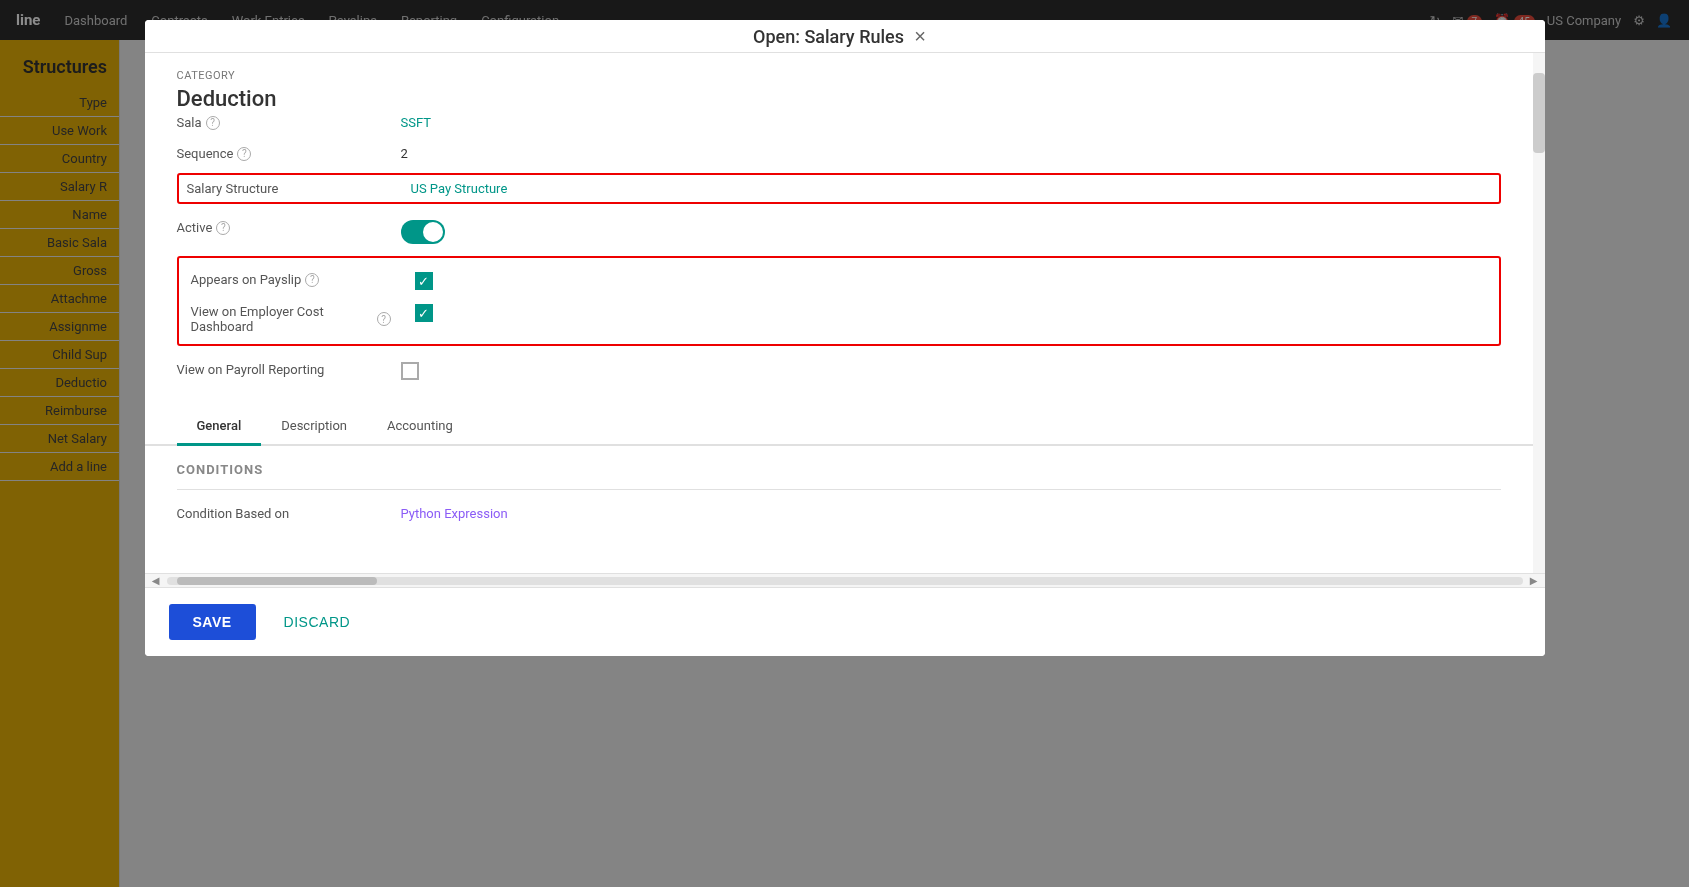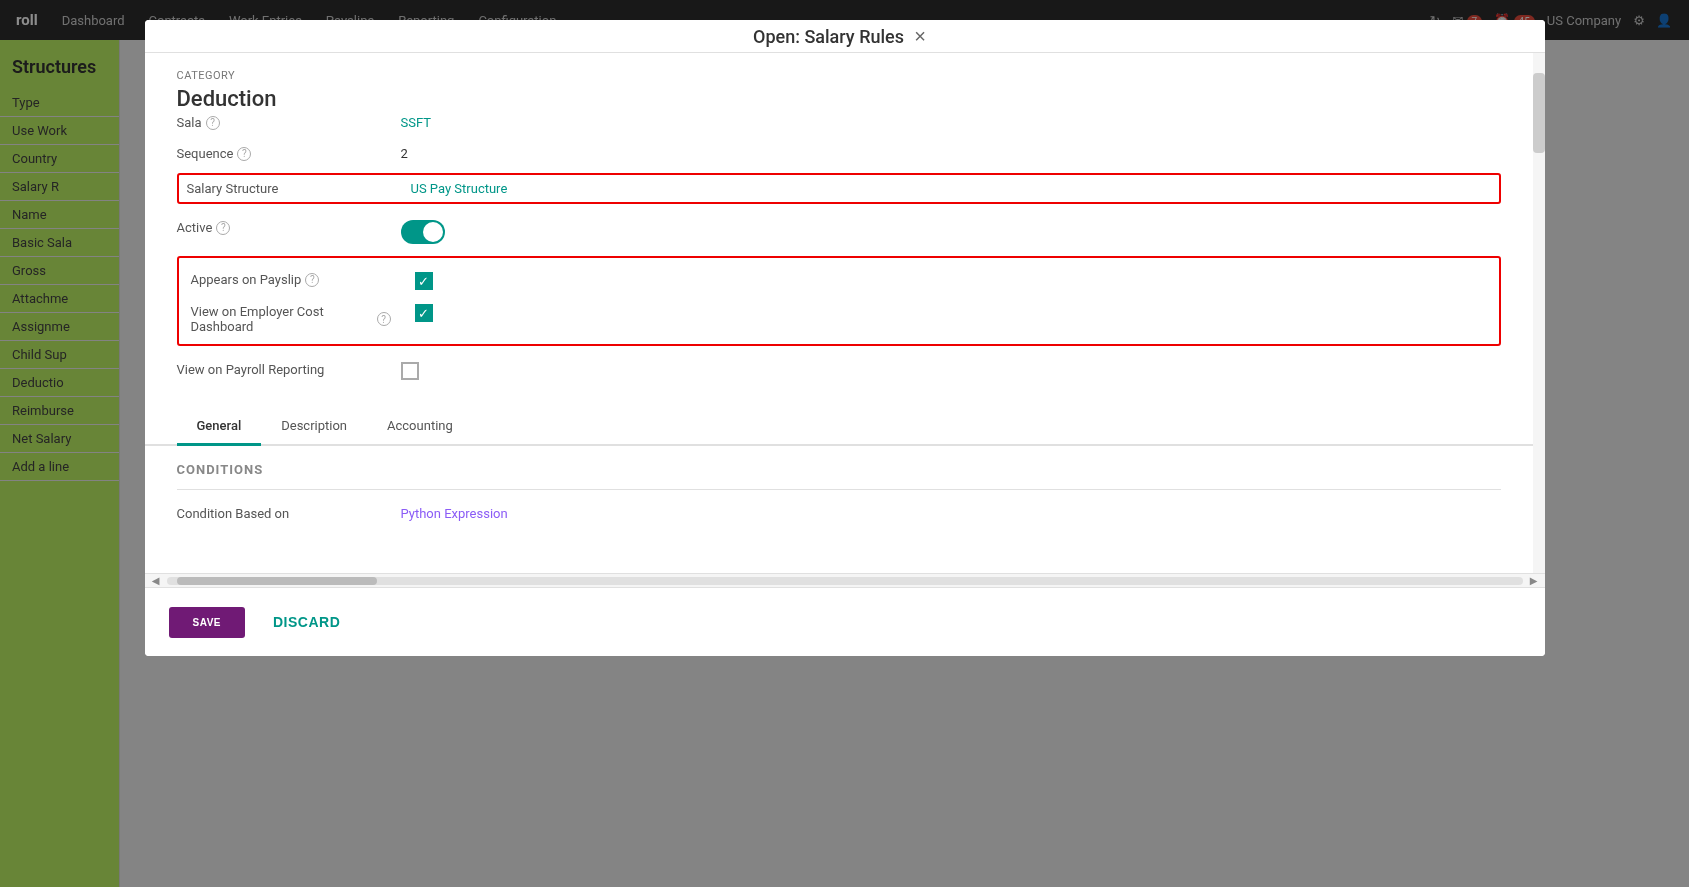--- a/index.html
+++ b/index.html
@@ -37,22 +37,23 @@
       color: #ccc;
       cursor: pointer;
     }
 
     .sidebar-bg {
       position: absolute;
       top: 40px;
       left: 0;
       width: 120px;
       bottom: 0;
-      background: #bef264;
+      background: #eab308;
       border-right: 1px solid #ddd;
+      text-align: right;
     }
 
     .sidebar-title {
       padding: 16px 12px 8px;
       font-size: 18px;
       font-weight: 600;
       color: #333;
     }
 
     .sidebar-list {
@@ -329,38 +330,38 @@
       display: flex;
       align-items: center;
       gap: 12px;
       padding: 16px 24px;
       border-top: 1px solid #e0e0e0;
       background: #fff;
       flex-shrink: 0;
     }
 
     .btn-save {
-      background: #701a75;
+      background: #1d4ed8;
       color: #fff;
       border: none;
       padding: 10px 24px;
-      font-size: 10px;
+      font-size: 14px;
       font-weight: 600;
       cursor: pointer;
       border-radius: 3px;
       letter-spacing: 0.5px;
     }
 
     .btn-discard {
       background: none;
       color: #009688;
       border: none;
       padding: 10px 16px;
       font-size: 14px;
-      font-weight: 700;
+      font-weight: 400;
       cursor: pointer;
       letter-spacing: 0.5px;
     }
 
     
     .h-scrollbar {
       height: 14px;
       background: #f5f5f5;
       border-top: 1px solid #e0e0e0;
       display: flex;
@@ -433,21 +434,21 @@
       border-radius: 8px;
       padding: 1px 5px;
     }
   </style>
 </head>
 <body>
 
 <div class="app-bg">
 
   <div class="top-nav">
-    <span style="color:#fff;font-weight:700;font-size:15px;">roll</span>
+    <span style="color:#fff;font-weight:700;font-size:15px;">line</span>
     <span class="top-nav-item">Dashboard</span>
     <span class="top-nav-item">Contracts</span>
     <span class="top-nav-item">Work Entries</span>
     <span class="top-nav-item">Payslips</span>
     <span class="top-nav-item">Reporting</span>
     <span class="top-nav-item">Configuration</span>
     <div class="top-nav-icons">
       <span>↻</span>
       <span>✉ <span class="nav-badge">7</span></span>
       <span>⏰ <span class="nav-badge">45</span></span>

